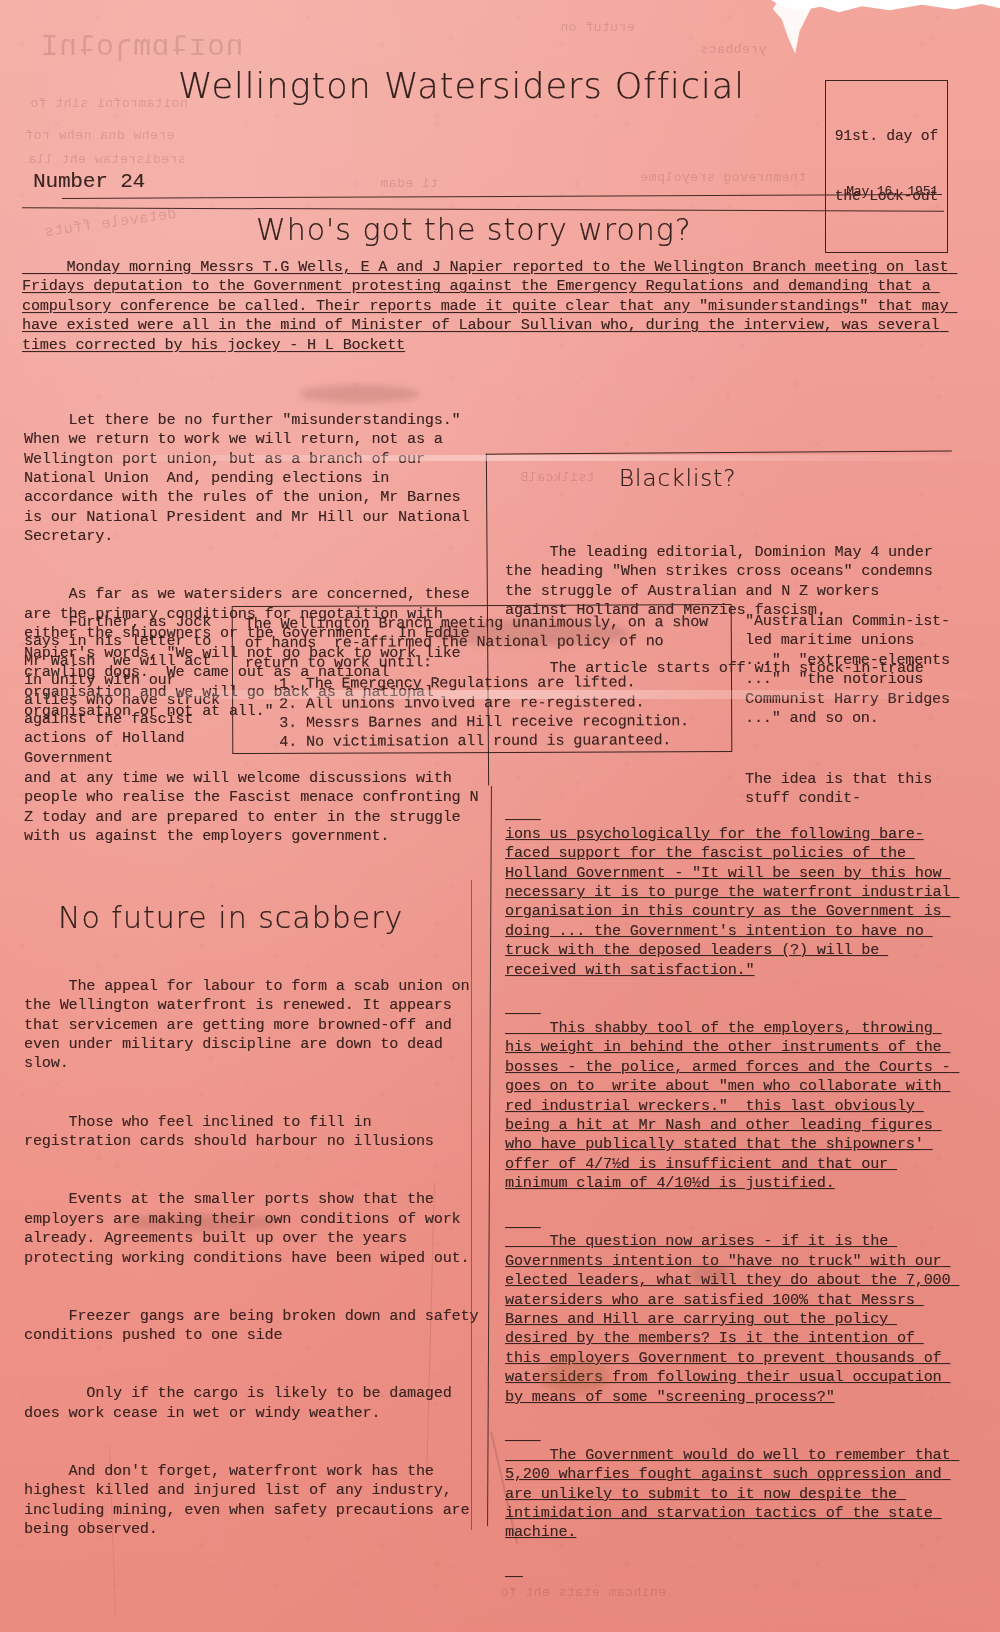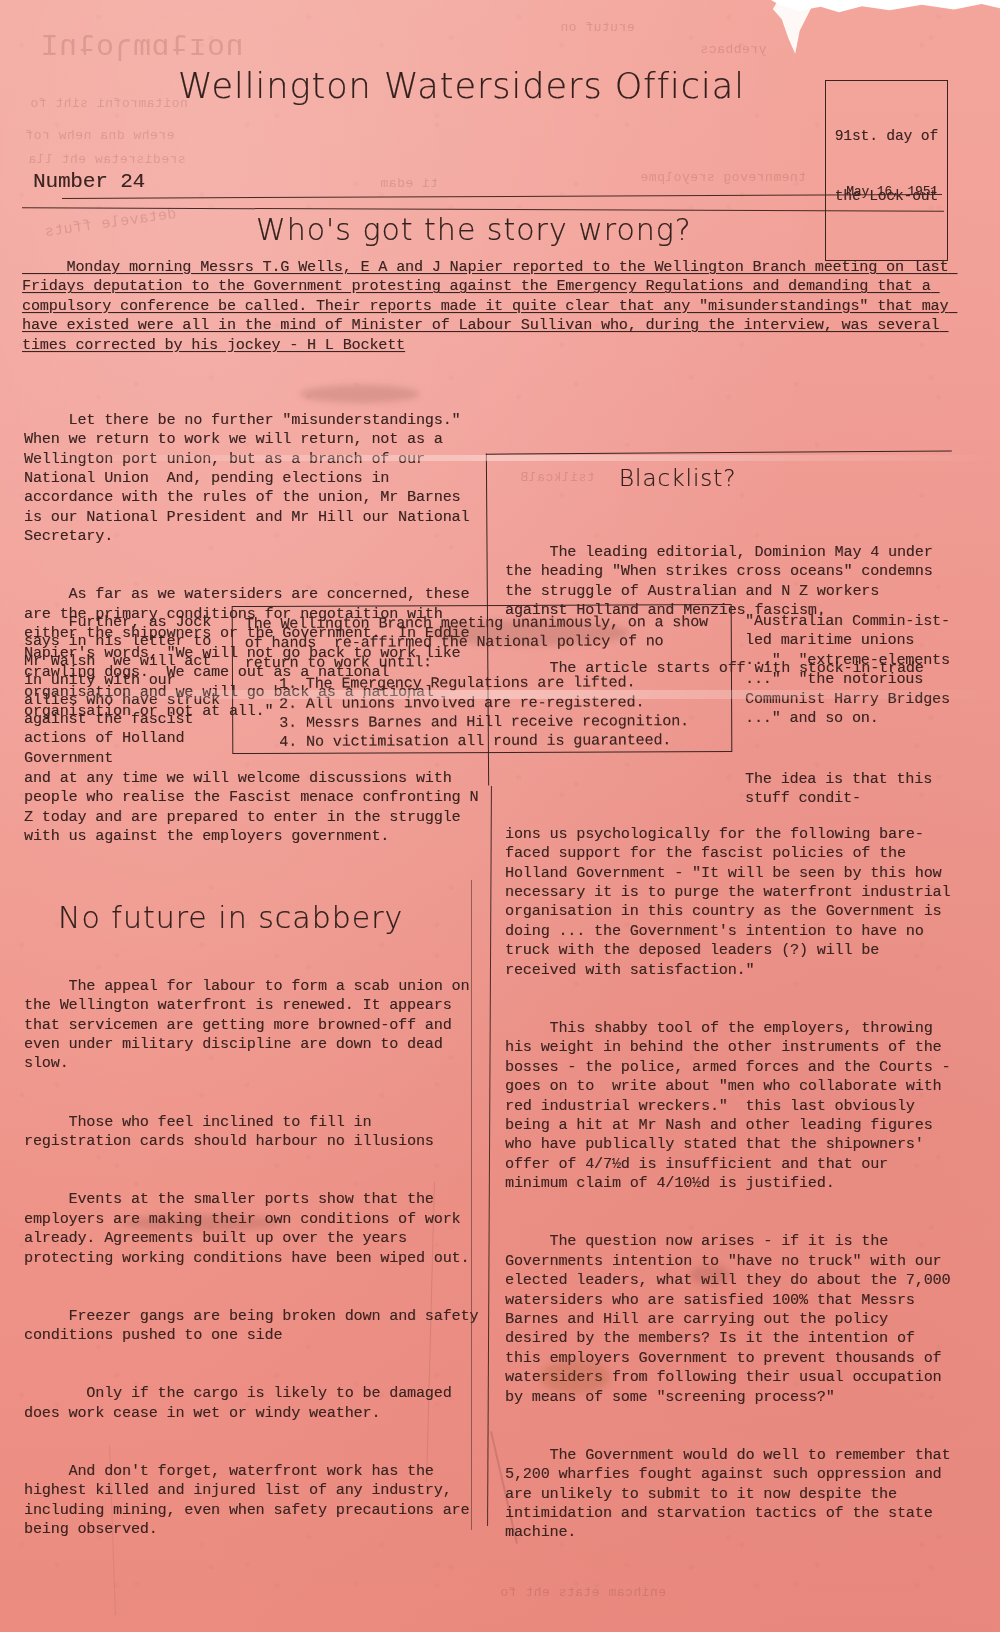--- a/index.html
+++ b/index.html
@@ -102,21 +102,21 @@
   #masthead-line2 {
     position: absolute;
     left: 120px; top: 106px;
     font-size: 62px;
     white-space: nowrap;
   }
   #lockout-box {
     position: absolute;
     right: 52px; top: 80px;
     border: 1.6px solid #3a2320;
-    padding: 5px 9px 14px 9px;
+    padding: 5px 9px 6px 9px;
     line-height: 20px;
     font-size: 14.6px;
   }
   #issue-number {
     position: absolute;
     left: 33px; top: 172px;
     font-size: 21px;
   }
   #issue-date {
     position: absolute;
@@ -144,21 +144,21 @@
   
   .block { position: absolute; }
   #lead-para   { left: 22px;  top: 258px; width: 930px; }
   #col-left-a  { left: 24px;  top: 372px; width: 460px; }
   #col-left-narrow { left: 24px; top: 613px; width: 206px; }
   #col-left-b  { left: 24px;  top: 769px; width: 460px; }
   #col-left-c  { left: 24px;  top: 938px; width: 460px; }
 
   #col-right-a { left: 505px; top: 504px; width: 445px; }
   #col-right-b { left: 745px; top: 612px; width: 208px; }
-  #col-right-c { left: 505px; top: 786px; width: 448px; }
+  #col-right-c { left: 505px; top: 786px; width: 448px; text-decoration: underline; }
 
   
   #resolution-box {
     position: absolute;
     left: 232px; top: 605px;
     width: 500px; height: 148px;
     border: 1.6px solid #3a2320;
     box-sizing: border-box;
     padding: 8px 10px 0 12px;
     transform: rotate(-0.25deg);

